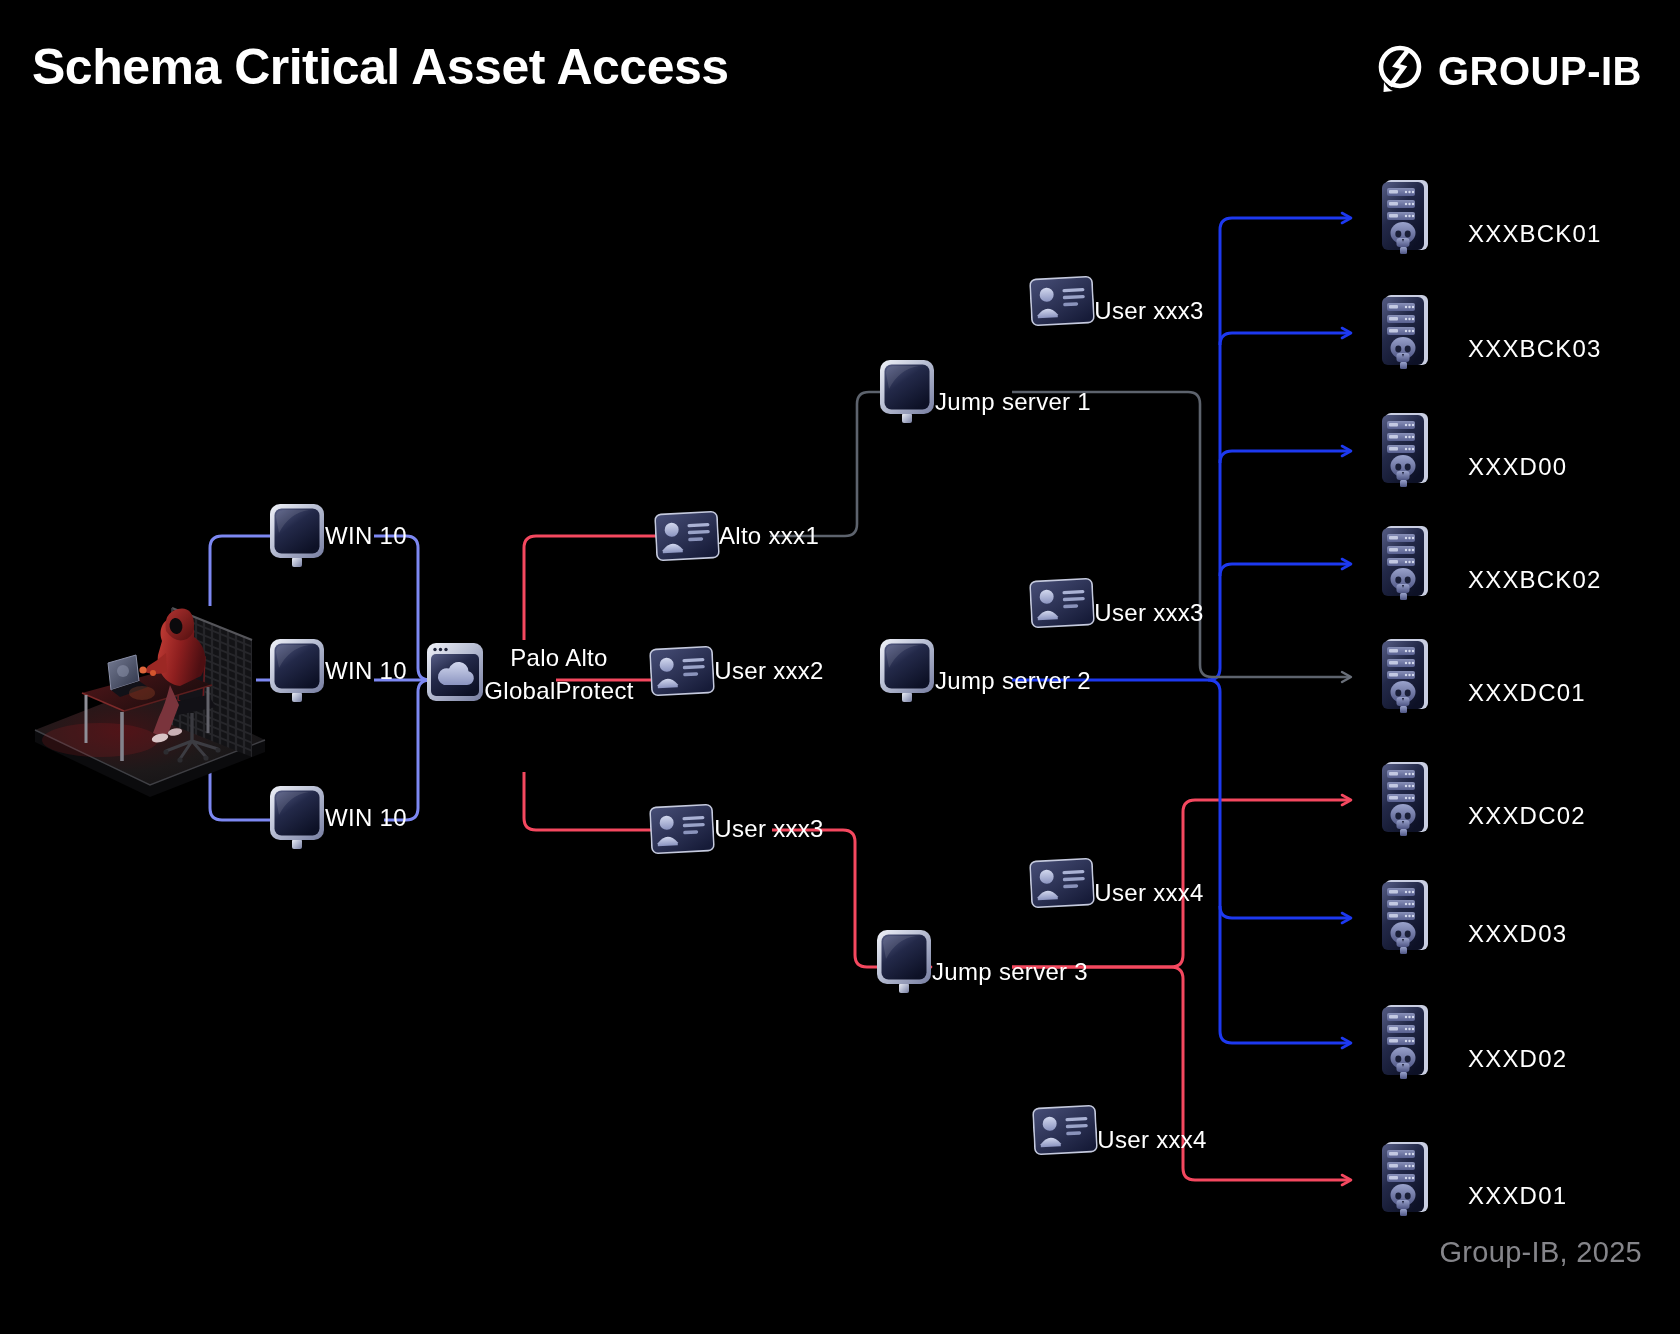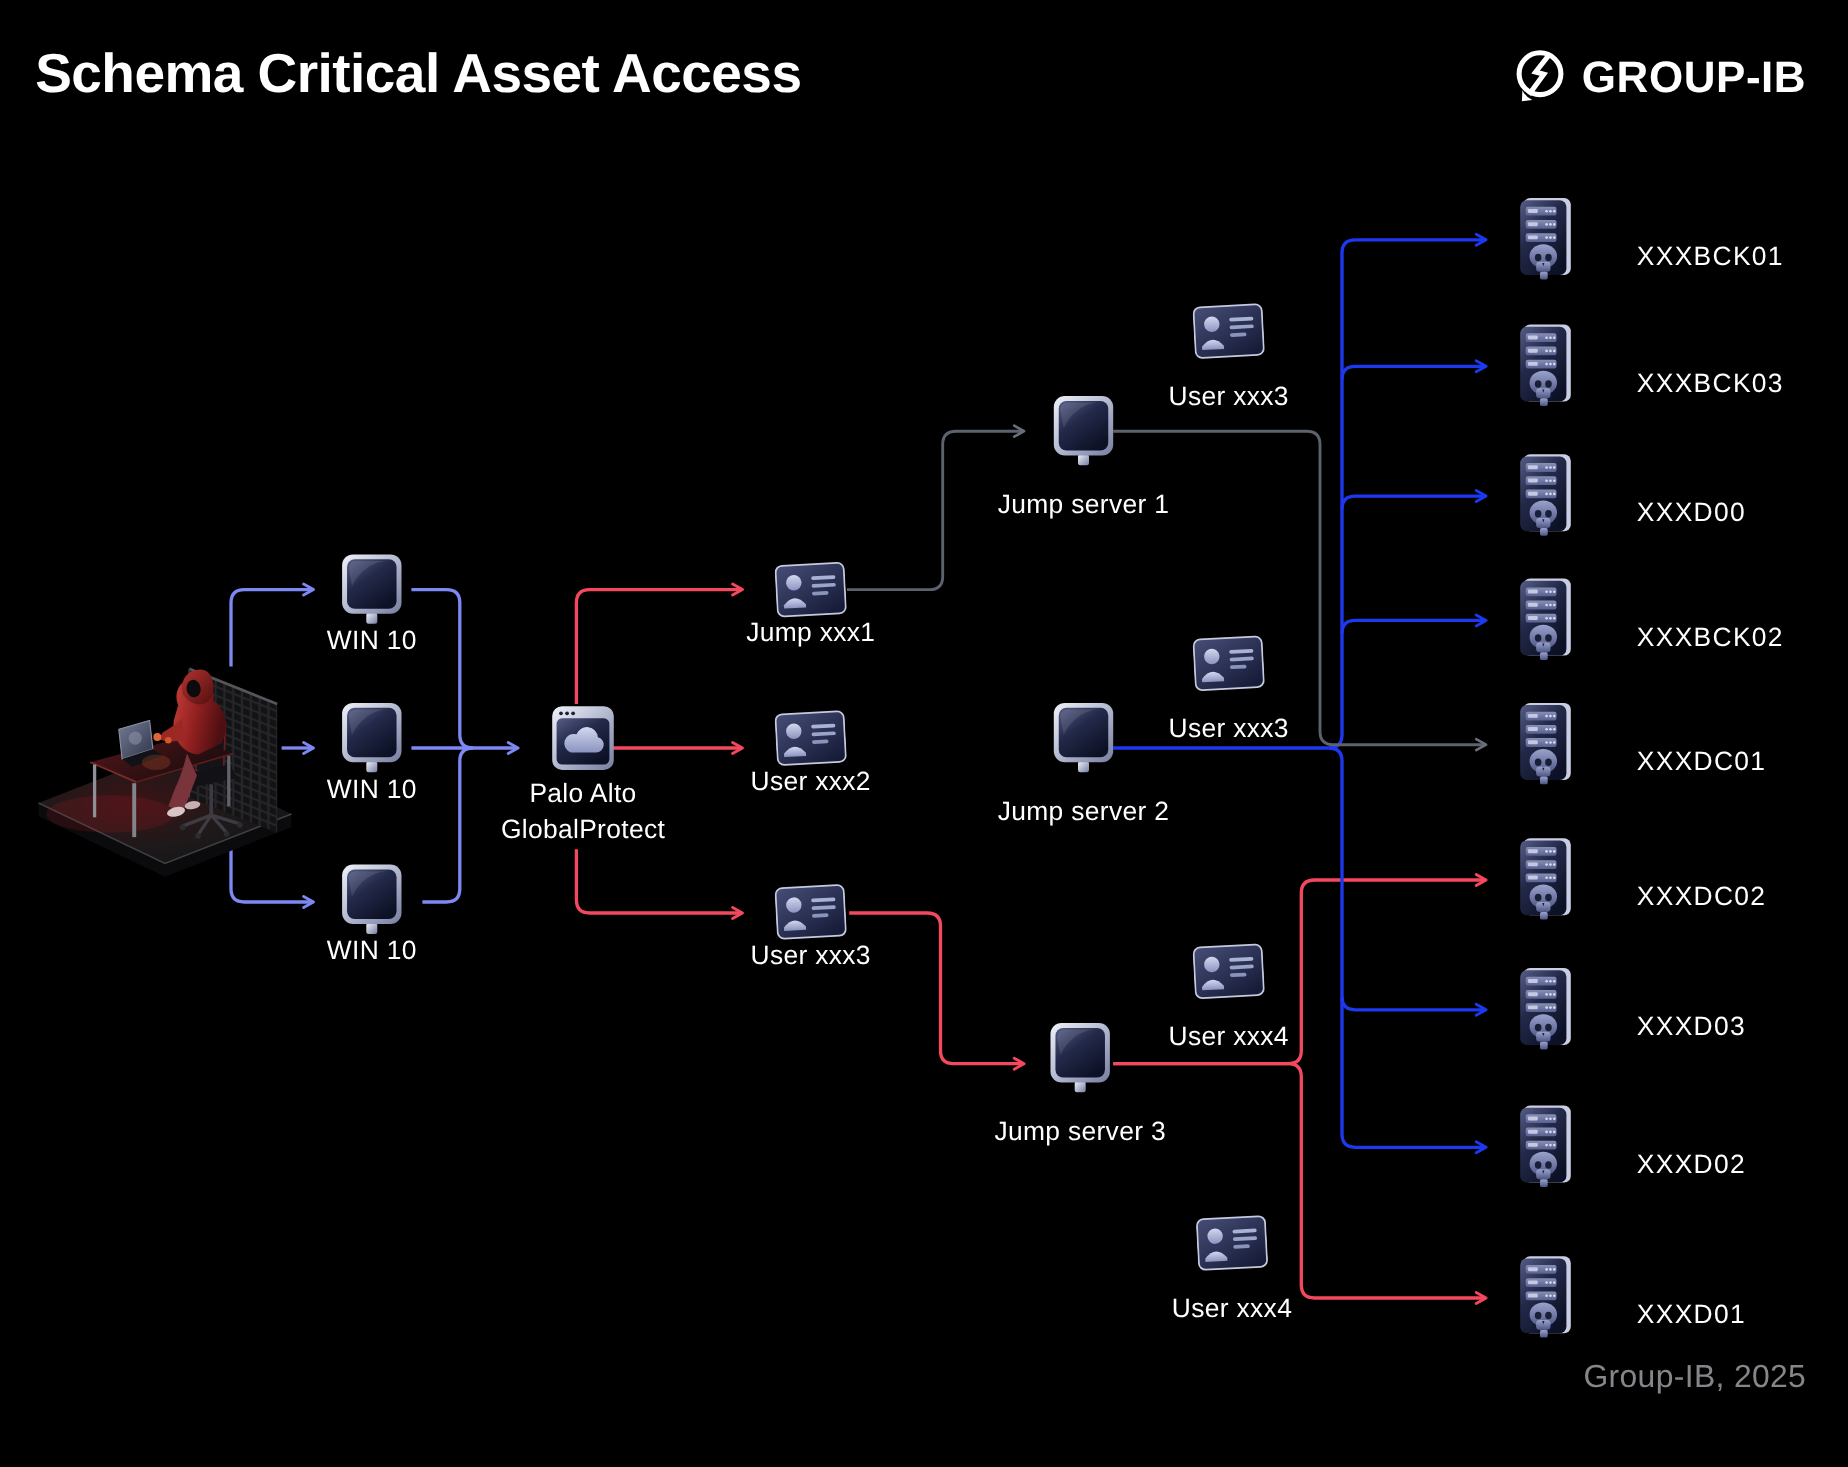--- a/index.html
+++ b/index.html
@@ -7,26 +7,26 @@
     position:relative;width:1680px;height:1334px;background:#000;overflow:hidden;
     font-family:"Liberation Sans","DejaVu Sans",sans-serif;color:#fff;
   }
   .wires{position:absolute;left:0;top:0;width:1680px;height:1334px;}
   .title{
     position:absolute;left:32px;top:38px;font-size:50px;font-weight:700;
     letter-spacing:-0.5px;color:#fff;white-space:nowrap;
   }
   .brand{position:absolute;left:1376px;top:42px;display:flex;align-items:flex-end;gap:14px;}
   .brand-word{font-size:40px;font-weight:700;letter-spacing:0.5px;color:#fff;white-space:nowrap;}
-  .node{position:absolute;display:flex;flex-direction:column;align-items:center;width:200px;justify-content:center;}
+  .node{position:absolute;display:flex;align-items:center;width:200px;justify-content:center;}
   .nlabel{font-size:24px;font-weight:400;letter-spacing:0.3px;color:#fff;text-align:center;white-space:nowrap;}
   .mt14{}.mt8{margin-top:0}.mt20{margin-top:20px}
   .vpn-label{line-height:33px;}
   .card-icon{transform:rotate(-3deg);}
-  .trow{position:absolute;display:flex;align-items:center;gap:58px;height:78px;}
+  .trow{position:absolute;display:flex;align-items:center;gap:38px;height:78px;}
   .tlabel{font-size:24px;font-weight:400;letter-spacing:1.2px;color:#fff;white-space:nowrap;transform:translateY(16px);}
   .credit{position:absolute;right:38px;top:1236px;font-size:29px;color:#85858A;letter-spacing:0.3px;}
   svg{overflow:visible;display:block;}
 </style>
 </head>
 <body>
 
 <div class="stage">
 
   <svg width="0" height="0" style="position:absolute">
@@ -255,21 +255,21 @@
     <div class="nlabel vpn-label mt8">
       <div>Palo Alto</div>
       <div>GlobalProtect</div>
     </div>
   </div>
 
   <div class="node" style="left:637px;top:510px">
     <svg class="icon card-icon" width="64" height="52">
         <use href="#sym-card"></use>
       </svg>
-    <div class="nlabel mt14">Jump xxx1</div>
+    <div class="nlabel mt14">Alto xxx1</div>
   </div>
   <div class="node" style="left:637px;top:645px">
     <svg class="icon card-icon" width="64" height="52">
         <use href="#sym-card"></use>
       </svg>
     <div class="nlabel mt14">User xxx2</div>
   </div>
   <div class="node" style="left:637px;top:803px">
     <svg class="icon card-icon" width="64" height="52">
         <use href="#sym-card"></use>

